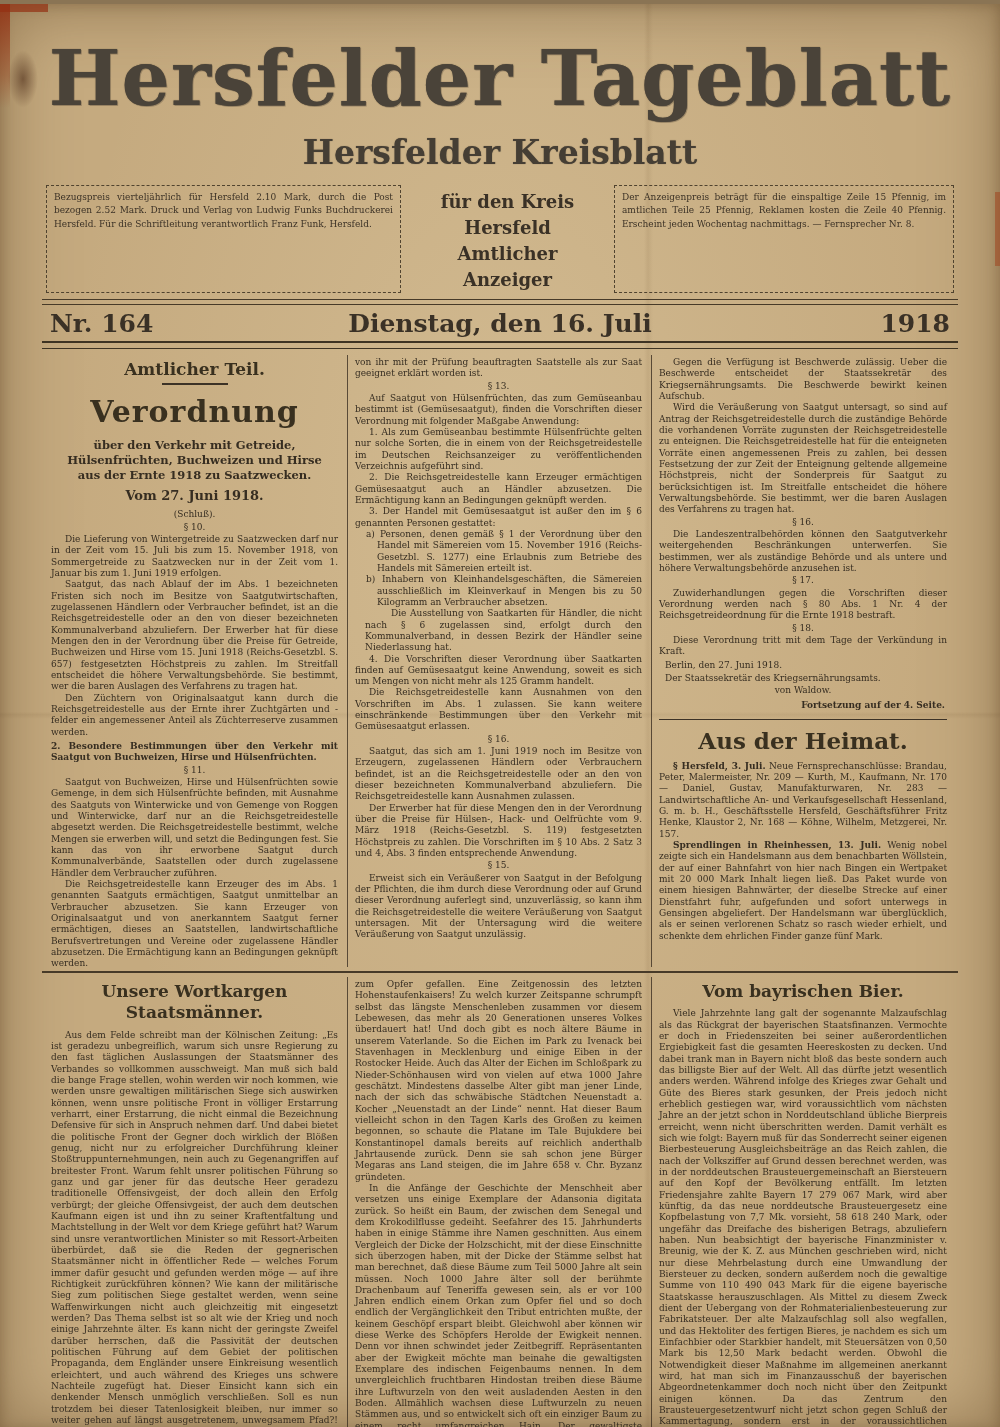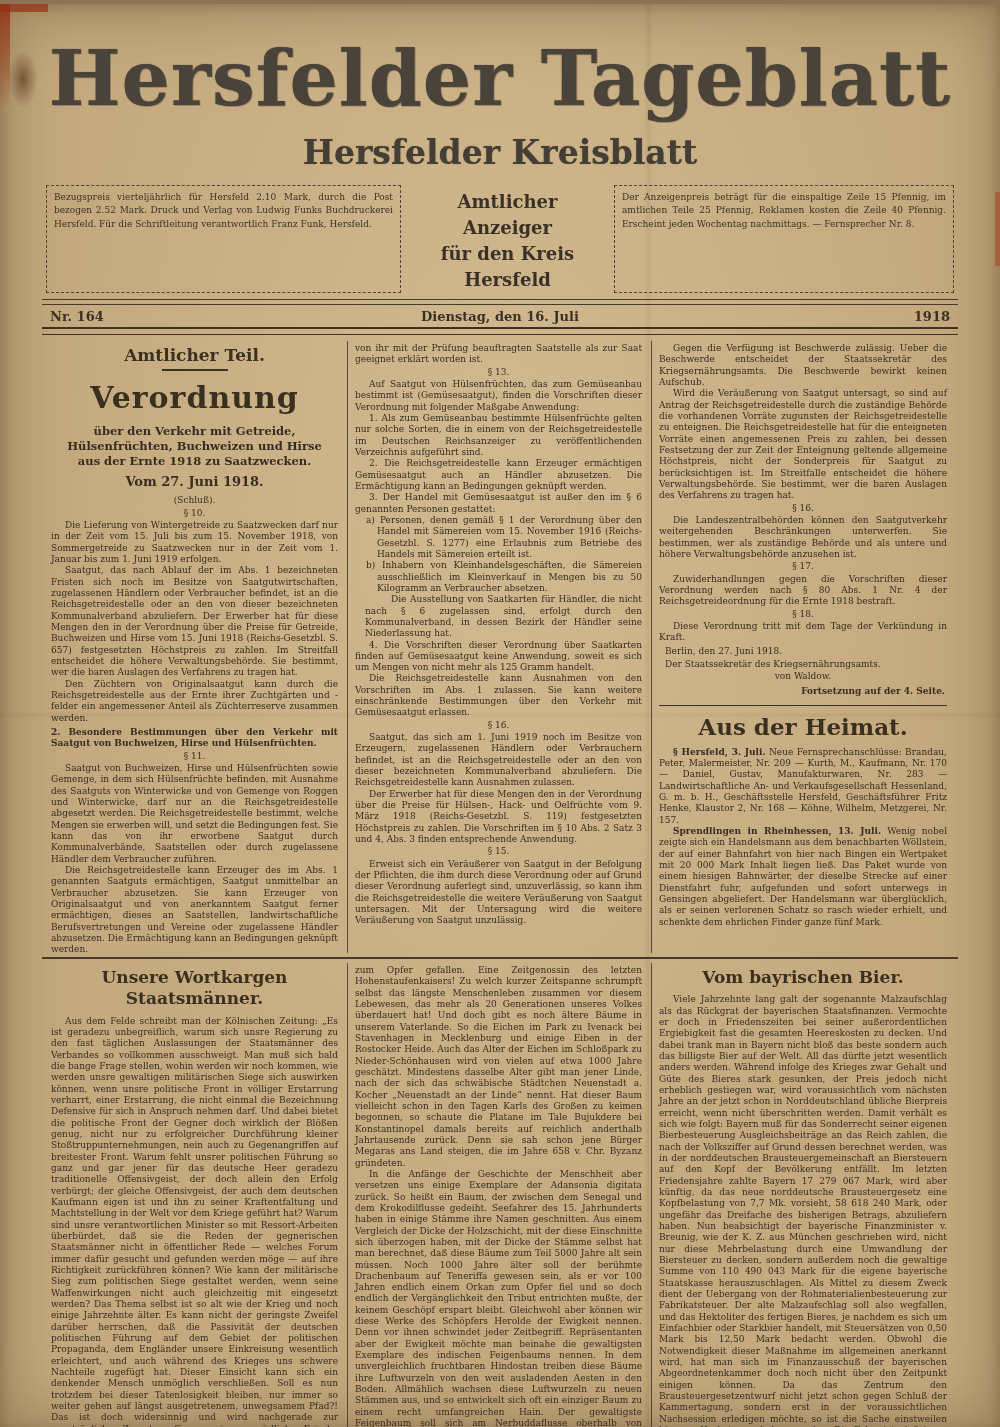--- a/index.html
+++ b/index.html
@@ -66,21 +66,21 @@
     padding-top:4px;
     color:#3a3126;
   }
   .rule2{height:4px;border-top:1.5px solid #473a28;border-bottom:1.5px solid #473a28;margin:0 42px;}
   .date-row{
     display:grid;
     grid-template-columns:160px 1fr 160px;
     align-items:center;
     padding:4px 50px 3px 50px;
     font-weight:bold;
-    font-size:13px;
+    font-size:25px;
     color:#3a3126;
   }
   .date-center{text-align:center;}
   .date-year{text-align:right;}
   .rule-heavy{height:5px;border-top:2.5px solid #3e3322;border-bottom:1.5px solid #3e3322;margin:0 42px 6px 42px;}
   .rule-mid{border-top:2px solid #473a28;margin:4px 42px;}
 
   .cols{
     display:grid;
     grid-template-columns:1fr 1fr 1fr;
@@ -128,22 +128,22 @@
   <div class="artifact art4"></div>
 
   <header>
     <h1 class="masthead-title">Hersfelder Tageblatt</h1>
     <div class="masthead-subtitle">Hersfelder Kreisblatt</div>
   </header>
 
   <div class="info-row">
     <div class="info-box">Bezugspreis vierteljährlich für Hersfeld 2.10 Mark, durch die Post bezogen 2.52 Mark. Druck und Verlag von Ludwig Funks Buchdruckerei Hersfeld. Für die Schriftleitung verantwortlich Franz Funk, Hersfeld.</div>
     <div class="info-center">
+      <div>für den Kreis Hersfeld</div>
       <div>Amtlicher Anzeiger</div>
-      <div>für den Kreis Hersfeld</div>
     </div>
     <div class="info-box">Der Anzeigenpreis beträgt für die einspaltige Zeile 15 Pfennig, im amtlichen Teile 25 Pfennig, Reklamen kosten die Zeile 40 Pfennig. Erscheint jeden Wochentag nachmittags. — Fernsprecher Nr. 8.</div>
   </div>
 
   <div class="rule2"></div>
 
   <div class="date-row">
     <div>Nr. 164</div>
     <div class="date-center">Dienstag, den 16. Juli</div>
     <div class="date-year">1918</div>

